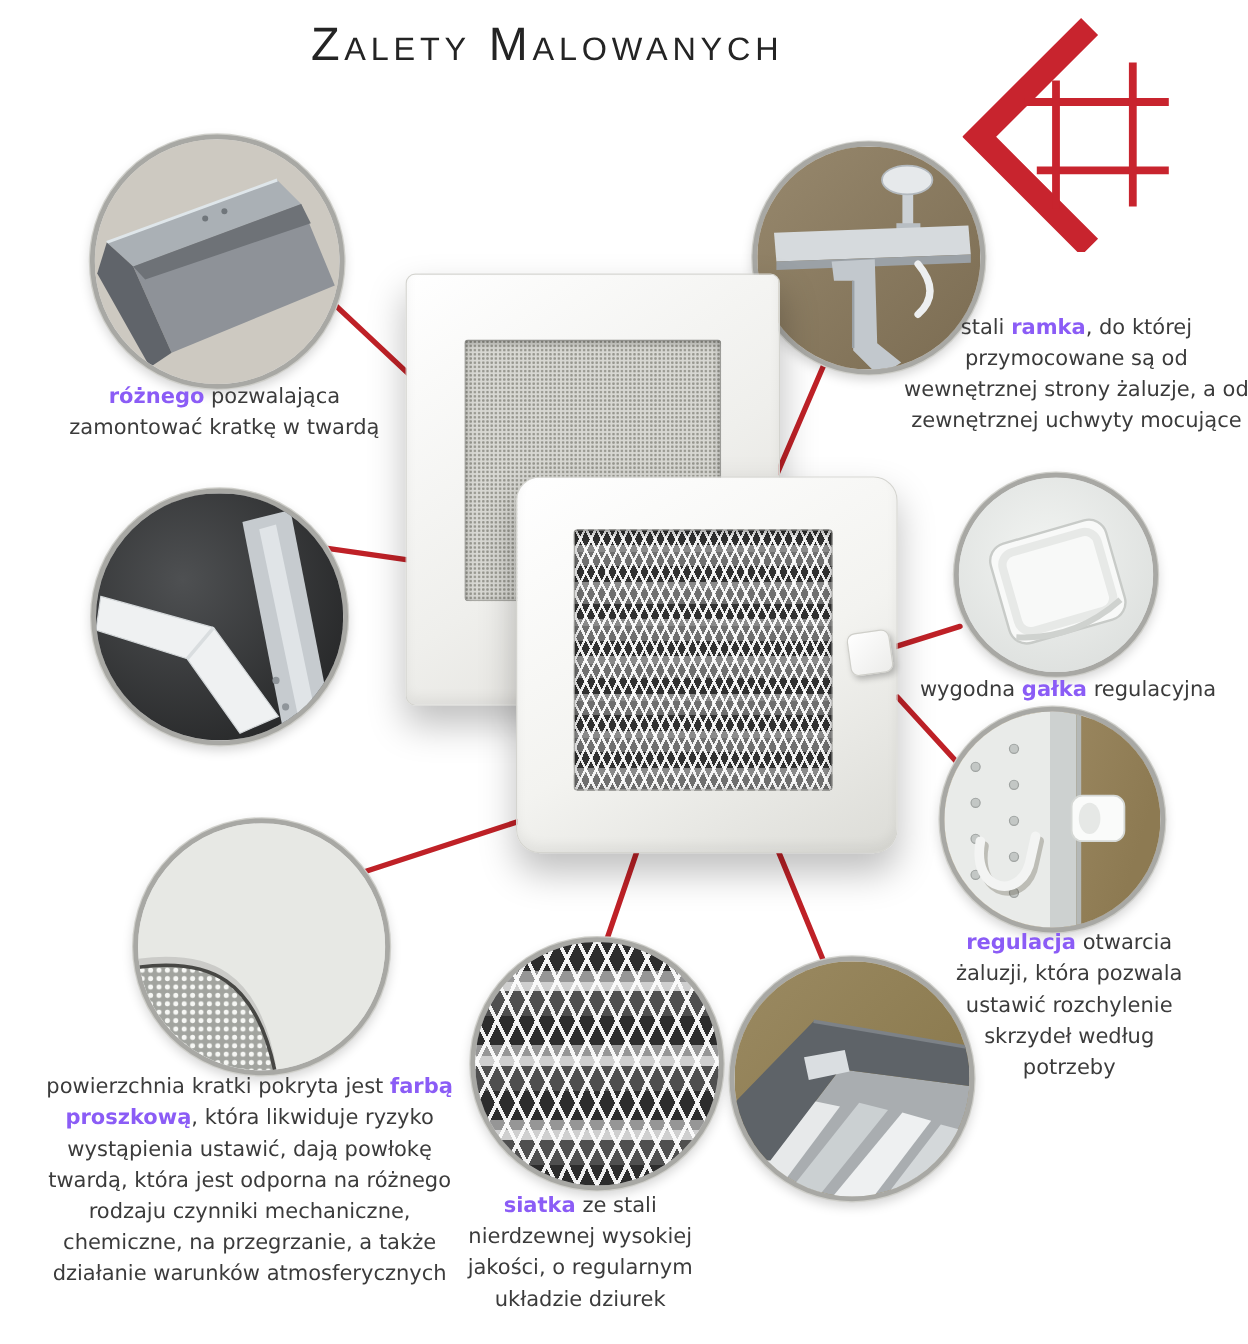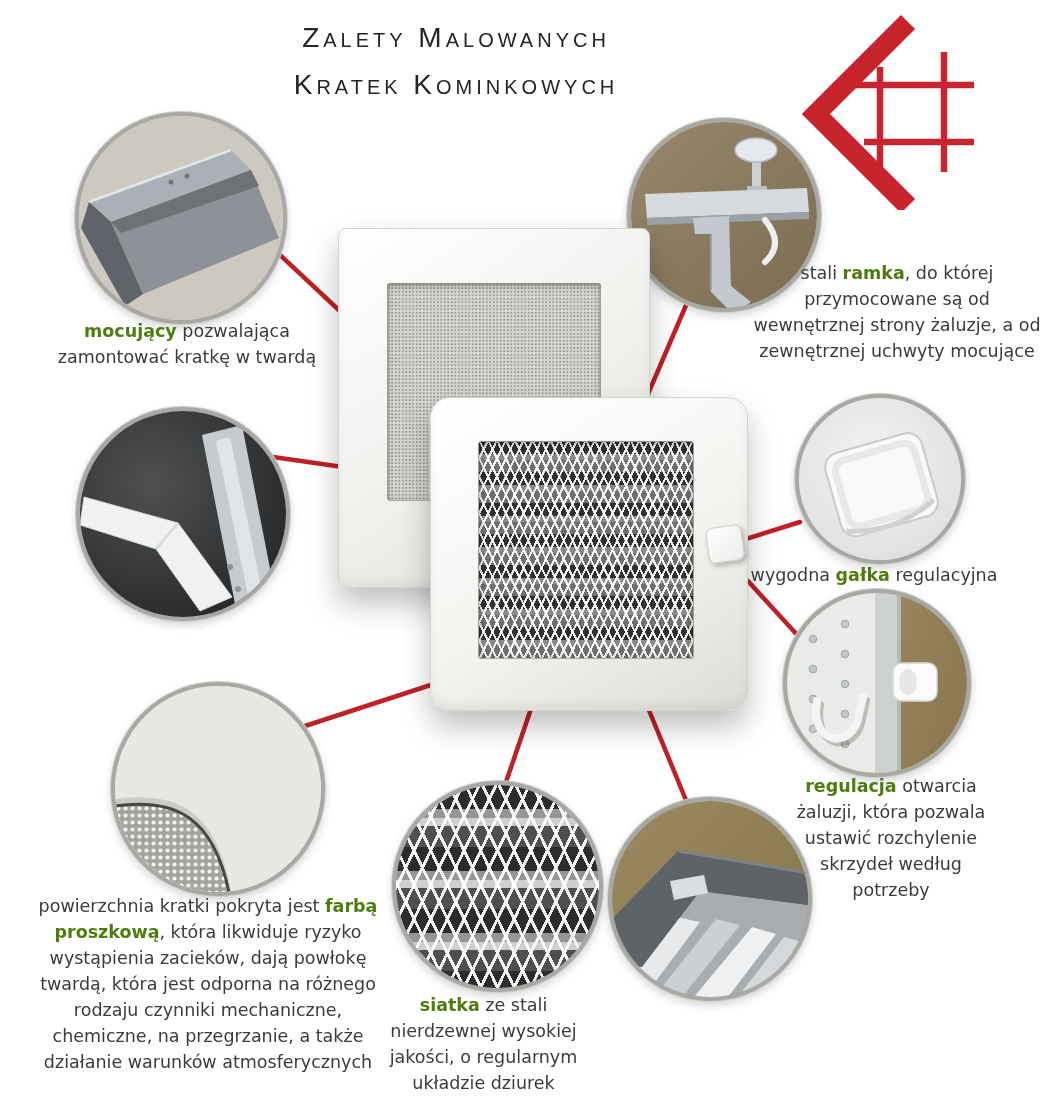--- a/index.html
+++ b/index.html
@@ -27,24 +27,24 @@
              box-shadow:inset 0 2px 8px rgba(0,0,0,.4), inset 0 0 0 1px #c4c4bf;}
   .knob{position:absolute;left:276px;top:128px;width:34px;height:34px;border-radius:7px;
         background:linear-gradient(140deg,#ffffff,#ececea);border:1px solid #cfcfca;
         transform:rotate(-8deg);box-shadow:2px 3px 5px rgba(0,0,0,.25);}
   .mesh-big{position:absolute;inset:0;
              background-image:
                repeating-linear-gradient(64deg, rgba(252,252,252,.95) 0 3px, rgba(255,255,255,0) 3px 15px),
                repeating-linear-gradient(-64deg, rgba(252,252,252,.95) 0 3px, rgba(255,255,255,0) 3px 15px),
                repeating-linear-gradient(180deg,#2c2c2c 0 24px,#969696 24px 33px,#cfcfcf 33px 41px,#4f4f4f 41px 62px);}
   .caption{position:absolute;z-index:5;font-size:17.5px;line-height:26px;color:#3b3b3b;text-align:center;}
-  .caption b{font-weight:bold;color:#4d7c0f;}
+  .caption b{font-weight:bold;color:#8b5cf6;}
   .title{position:absolute;left:150px;top:14px;width:612px;text-align:center;z-index:5;
          font-family:"Liberation Sans", sans-serif;color:#242424;}
-  .t-line{font-size:28px;line-height:47px;letter-spacing:4px;font-variant:small-caps;font-weight:500;text-align:center;}
+  .t-line{font-size:39px;line-height:47px;letter-spacing:4px;font-variant:small-caps;font-weight:500;text-align:center;}
   .logo{position:absolute;left:802px;top:10px;z-index:5;}
 </style>
 </head>
 <body>
 
 <div class="canvas">
 
   <svg class="lines" width="1040" height="1120" viewBox="0 0 1040 1120">
     <g stroke="#bf2127" stroke-width="4.5" stroke-linecap="round">
       <line x1="263" y1="239" x2="342" y2="313"></line>
@@ -53,21 +53,20 @@
       <line x1="733" y1="543" x2="800" y2="522"></line>
       <line x1="748" y1="581" x2="800" y2="638"></line>
       <line x1="305" y1="726" x2="446" y2="680"></line>
       <line x1="533" y1="703" x2="506" y2="782"></line>
       <line x1="646" y1="703" x2="688" y2="805"></line>
     </g>
   </svg>
 
   <div class="title">
     <div class="t-line">Zalety Malowanych</div>
-    <div class="t-line">Kratek Kominkowych</div>
   </div>
 
   <svg class="logo" width="238" height="200" viewBox="0 0 238 200">
     <g stroke="#c8242e" fill="none">
       <polyline points="106,12 14,104 106,196" stroke-width="20"></polyline>
       <line x1="52" y1="75" x2="172" y2="75" stroke-width="6.5"></line>
       <line x1="62" y1="132" x2="172" y2="132" stroke-width="6.5"></line>
       <line x1="78" y1="57" x2="78" y2="164" stroke-width="6.5"></line>
       <line x1="142" y1="42" x2="142" y2="162" stroke-width="6.5"></line>
     </g>
@@ -215,33 +214,33 @@
       <polygon points="42,196 104,118 128,124 70,196" fill="#cbd0d2"></polygon>
       <polygon points="82,196 140,126 164,133 116,196" fill="#eef0f1"></polygon>
       <polygon points="126,196 172,136 194,142 160,196" fill="#d4d8da"></polygon>
       <polygon points="0,118 66,50 196,72 196,104 88,90 30,166 0,166" fill="#5e6368"></polygon>
       <polyline points="66,50 196,72" stroke="#7d8287" stroke-width="3" fill="none"></polyline>
       <polygon points="58,80 92,74 96,92 62,99" fill="#dadee1"></polygon>
     </svg>
   </div>
 
   <div class="caption" style="left:47px;top:318px;width:280px;">
-    <span></span><b>mocujący</b><span> pozwalająca zamontować kratkę w twardą</span>
+    <span></span><b>różnego</b><span> pozwalająca zamontować kratkę w twardą</span>
   </div>
 
 
   <div class="caption" style="left:34px;top:893px;width:348px;">
-    <span>powierzchnia kratki pokryta jest </span><b>farbą proszkową</b><span>, która likwiduje ryzyko wystąpienia zacieków, dają powłokę twardą, która jest odporna na różnego rodzaju czynniki mechaniczne, chemiczne, na przegrzanie, a także działanie warunków atmosferycznych</span>
+    <span>powierzchnia kratki pokryta jest </span><b>farbą proszkową</b><span>, która likwiduje ryzyko wystąpienia ustawić, dają powłokę twardą, która jest odporna na różnego rodzaju czynniki mechaniczne, chemiczne, na przegrzanie, a także działanie warunków atmosferycznych</span>
   </div>
 
   <div class="caption" style="left:751px;top:260px;width:292px;">
     <span>stali </span><b>ramka</b><span>, do której przymocowane są od wewnętrznej strony żaluzje, a od zewnętrznej uchwyty mocujące</span>
   </div>
 
-  <div class="caption" style="left:724px;top:562px;width:300px;">
+  <div class="caption" style="left:740px;top:562px;width:300px;">
     <span>wygodna </span><b>gałka</b><span> regulacyjna</span>
   </div>
 
   <div class="caption" style="left:781px;top:773px;width:220px;">
     <span></span><b>regulacja</b><span> otwarcia żaluzji, która pozwala ustawić rozchylenie skrzydeł według potrzeby</span>
   </div>
 
   <div class="caption" style="left:371px;top:992px;width:225px;">
     <span></span><b>siatka</b><span> ze stali nierdzewnej wysokiej jakości, o regularnym układzie dziurek</span>
   </div>

